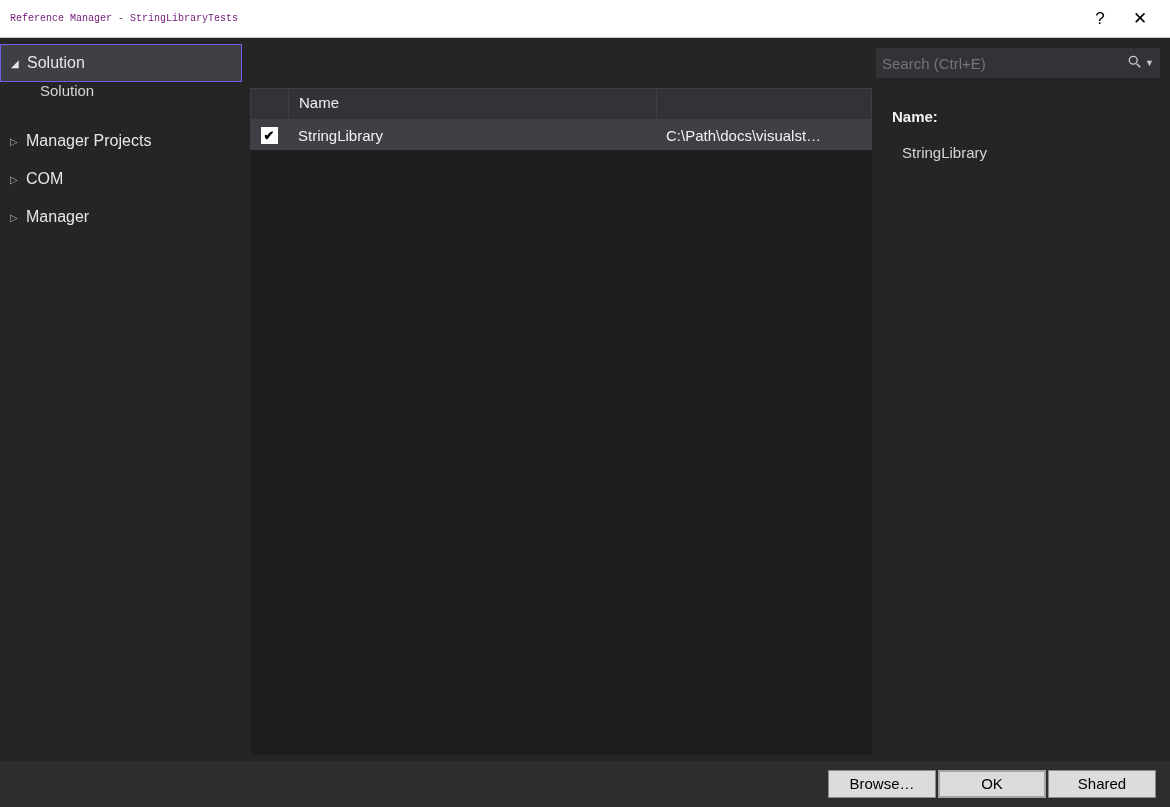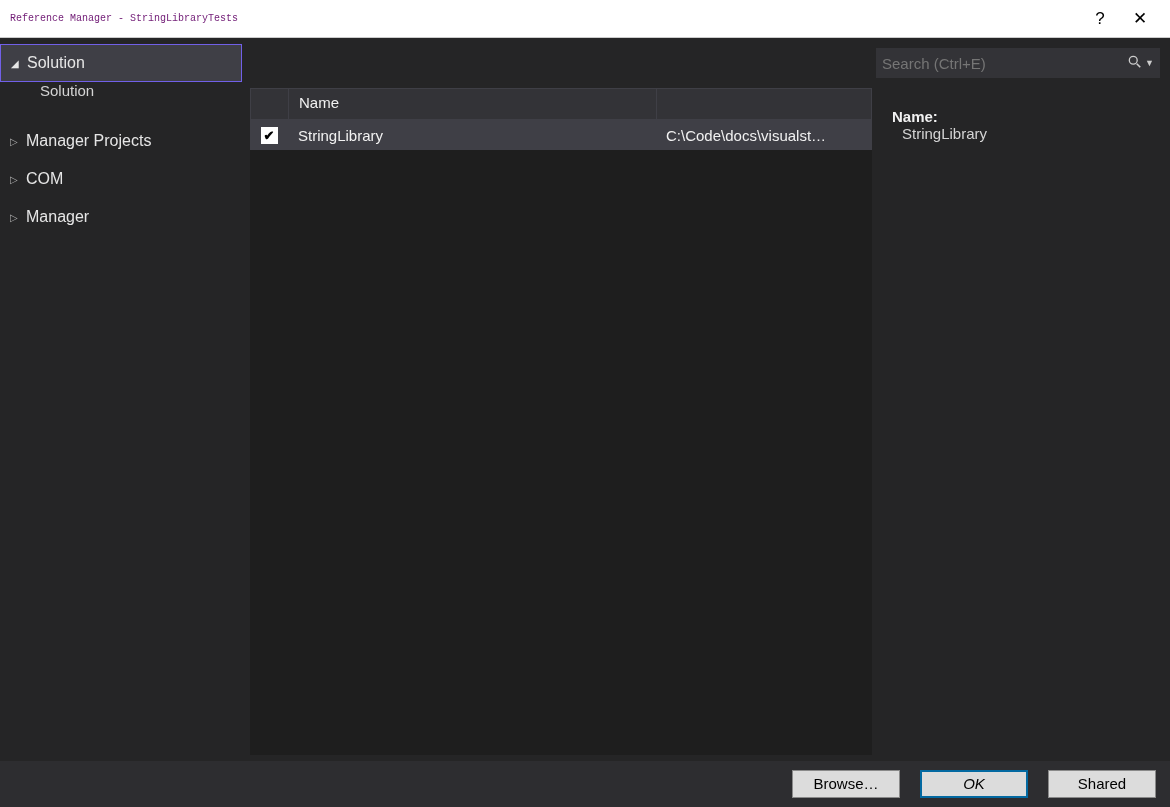--- a/index.html
+++ b/index.html
@@ -35,27 +35,27 @@
     .col-name { width: 368px; padding: 5px 10px; border-right: 1px solid #3f3f46; font-size: 15px; }
     .col-path { flex: 1; padding: 5px 10px; font-size: 15px; }
     .list-row { display: flex; height: 30px; background: #3f3f46; align-items: center; }
     .list-row .cell-check { width: 38px; display: flex; align-items: center; justify-content: center; }
     .list-row .cell-check .chk { width: 17px; height: 17px; background: #fff; display: flex; align-items: center; justify-content: center; color: #000; font-size: 13px; font-weight: bold; }
     .list-row .cell-name { width: 368px; padding: 0 10px; font-size: 15px; white-space: nowrap; overflow: hidden; text-overflow: ellipsis; }
     .list-row .cell-path { flex: 1; padding: 0 10px; font-size: 15px; white-space: nowrap; overflow: hidden; text-overflow: ellipsis; }
 
     
     .detail { width: 290px; background: #252526; padding: 70px 12px 10px 12px; font-size: 15px; }
-    .detail .label { font-weight: 600; margin-bottom: 0; }
+    .detail .label { font-weight: 600; margin-bottom: 19px; }
     .detail .value { color: #d4d4d4; padding-left: 10px; }
 
     
-    .bottombar { height: 46px; background: #2d2d30; display: flex; justify-content: flex-end; align-items: center; padding-right: 14px; gap: 20px; margin-left: 12px; }
+    .bottombar { height: 46px; background: #2d2d30; display: flex; justify-content: flex-end; align-items: center; padding-right: 14px; gap: 2px; margin-left: 12px; }
     .btn { width: 108px; height: 28px; background: #dcdcdc; color: #000; border: 1px solid #8a8a8a; font-size: 15px; text-align: center; line-height: 26px; cursor: default; }
-    .btn.primary { border: 2px solid #0369a1; line-height: 24px; font-style: italic; }
+    .btn.primary { border: 2px solid #a3a3a3; line-height: 24px; }
   </style>
 </head>
 <body>
 
 <div class="titlebar">
   <span class="title">Reference Manager - StringLibraryTests</span>
   <span class="win-btn">?</span>
   <span class="win-btn close">✕</span>
 </div>
 
@@ -88,21 +88,21 @@
     <div class="list-area">
       <div class="list-header">
         <div class="col-check"></div>
         <div class="col-name">Name</div>
       </div>
       <div class="list-row">
         <div class="cell-check">
           <div class="chk">✔</div>
         </div>
         <div class="cell-name">StringLibrary</div>
-        <div class="cell-path">C:\Code\docs\visualst…</div>
+        <div class="cell-path">C:\Path\docs\visualst…</div>
       </div>
     </div>
   </div>
 
   <div class="detail">
     <div class="label">Name:</div>
     <div class="value">StringLibrary</div>
   </div>
 
 </div>

